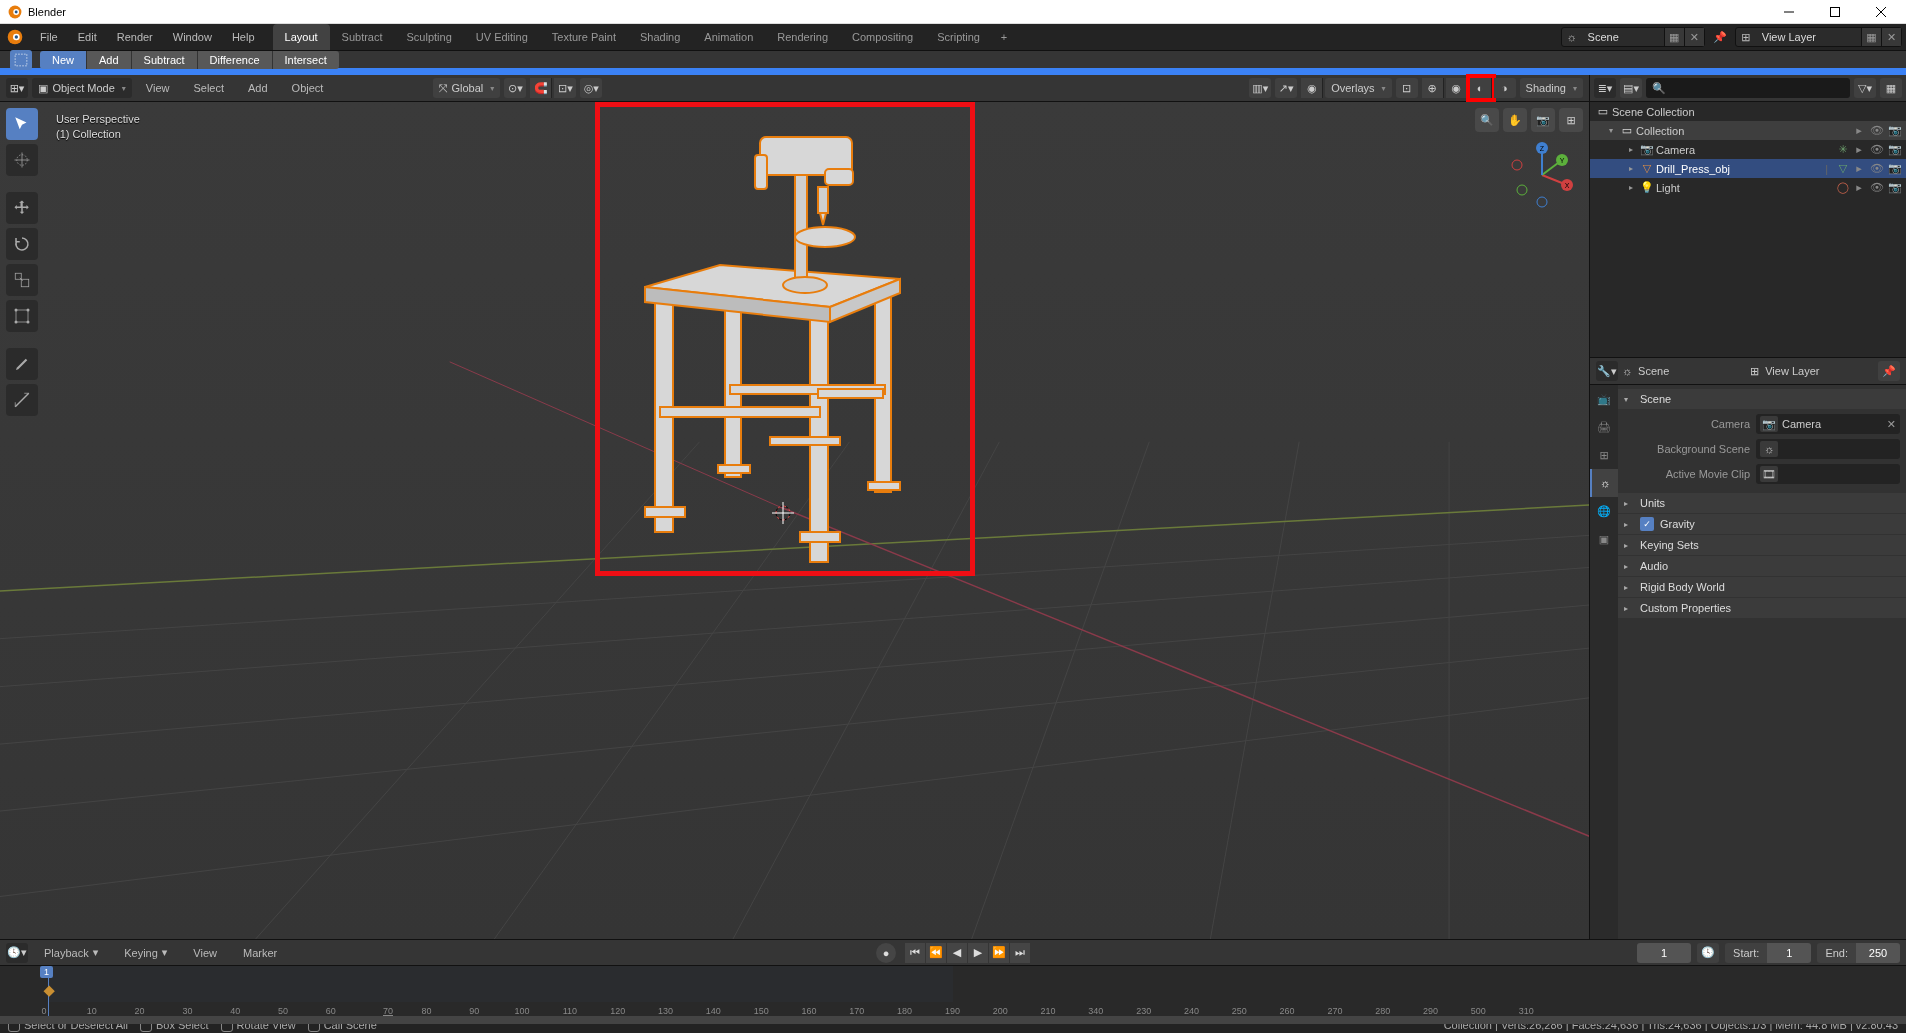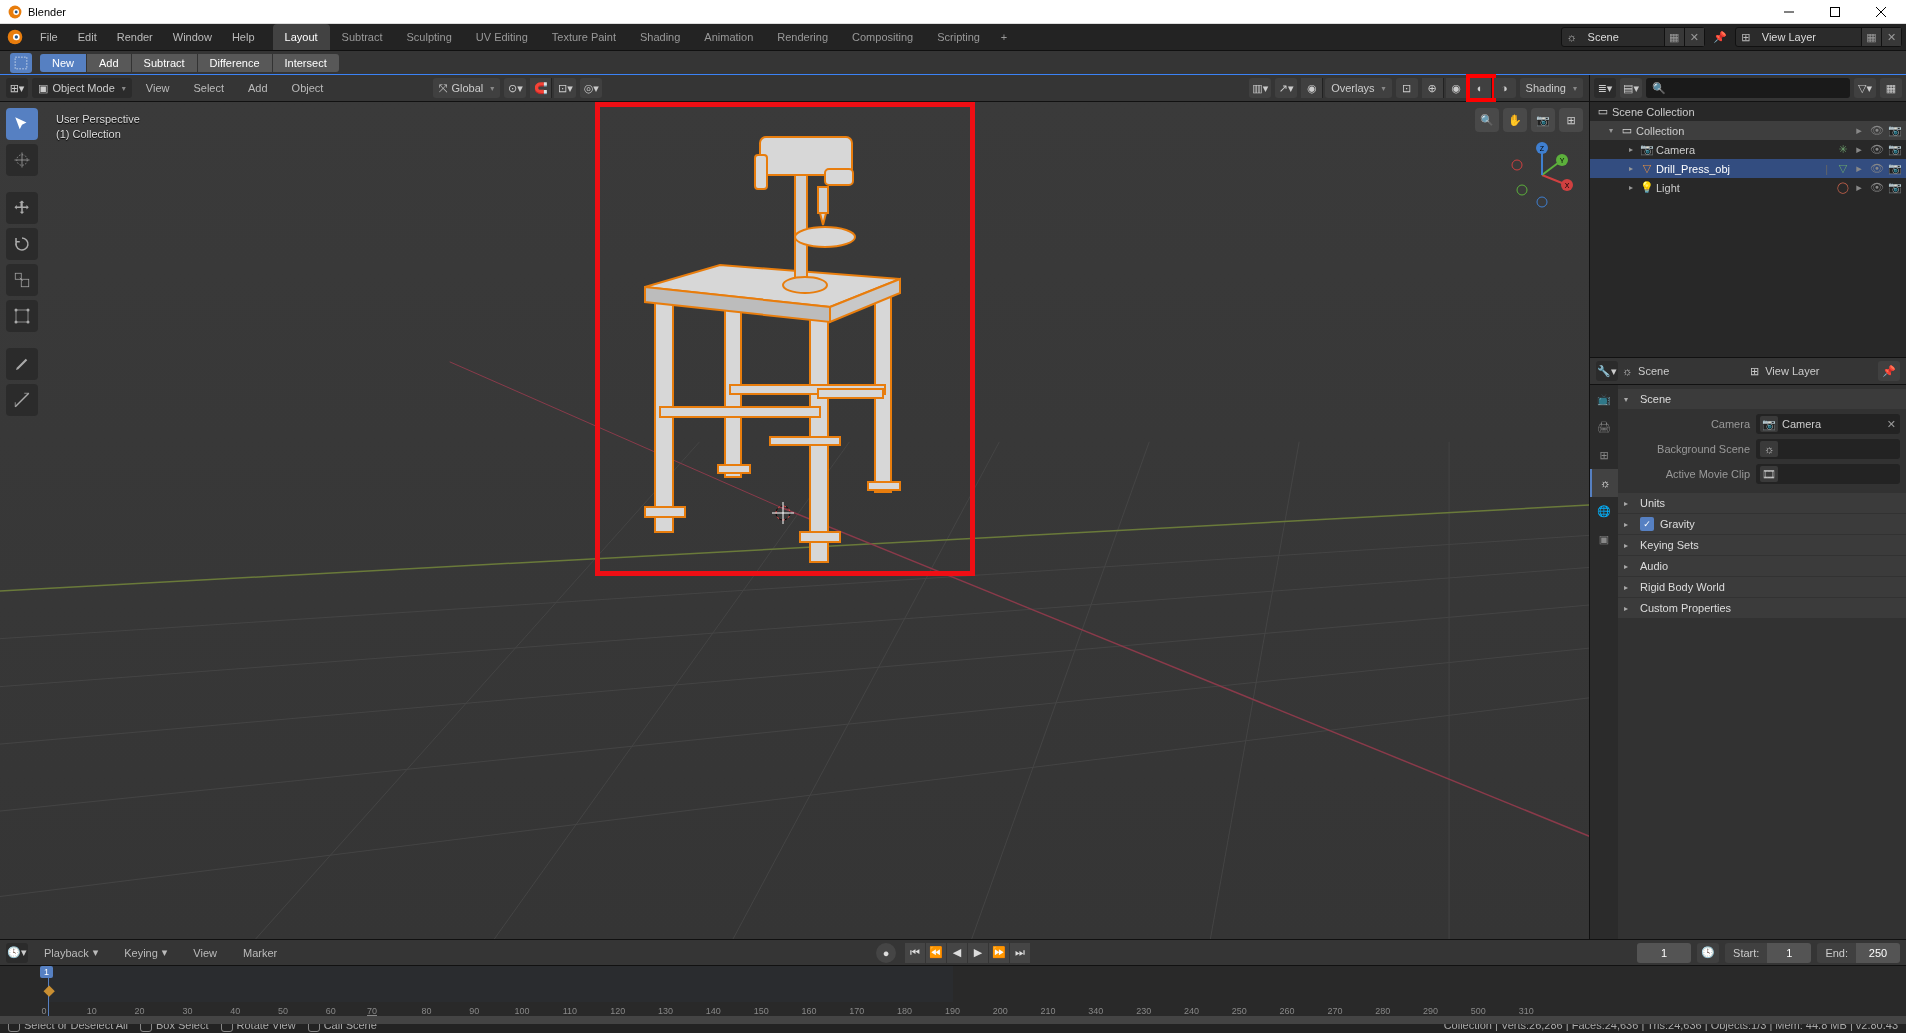--- a/index.html
+++ b/index.html
@@ -22,21 +22,21 @@
   .tab.active{background:#424242;color:#fff;}
   .addtab{width:24px;display:flex;align-items:center;justify-content:center;color:#999;}
   .topbar .spacer{flex:1;}
   .scenebox,.layerbox{display:flex;align-items:center;background:#2b2b2b;height:20px;margin:3px 4px;border-radius:3px;border:1px solid #111;}
   .scenebox .lbl,.layerbox .lbl{padding:0 45px 0 6px;color:#ddd;}
   .miniicon{width:20px;height:18px;display:flex;align-items:center;justify-content:center;color:#999;background:#383838;border-left:1px solid #111;}
   .preicon{width:20px;height:18px;display:flex;align-items:center;justify-content:center;color:#bbb;}
   .pinicon{width:22px;display:flex;align-items:center;justify-content:center;color:#999;}
 
   
-  .boolbar{height:24px;background:#353535;display:flex;align-items:center;gap:0;padding-left:10px;border-bottom:1px solid #3b82f6;}
+  .boolbar{height:24px;background:#353535;display:flex;align-items:center;gap:0;padding-left:10px;border-bottom:7px solid #3b82f6;}
   .boolbar .btool{width:22px;height:20px;background:#5680C2;border-radius:3px;display:flex;align-items:center;justify-content:center;margin-right:8px;}
   .boolbar .bbtn{height:18px;padding:0 12px;display:flex;align-items:center;background:#585858;color:#fff;border-right:1px solid #333;cursor:pointer;}
   .boolbar .bbtn.first{border-radius:3px 0 0 3px;background:#5680C2;}
   .boolbar .bbtn.last{border-right:none;border-radius:0 3px 3px 0;}
 
   
   .main{display:flex;height:calc(1033px - 24px - 27px - 24px - 76px - 18px);}
   .viewport-col{flex:1;display:flex;flex-direction:column;border-right:1px solid #111;}
   .rightcol{width:316px;display:flex;flex-direction:column;background:#323232;}
 
@@ -619,21 +619,21 @@
     <div class="playhead" data-frame="1" style="left:48px"></div>
     <div class="keydot" style="left:48px"></div>
     <div class="ticks" id="ticks">
         <span class="tick" style="left: 44px;">0</span>
         <span class="tick" style="left: 91.8125px;">10</span>
         <span class="tick" style="left: 139.625px;">20</span>
         <span class="tick" style="left: 187.438px;">30</span>
         <span class="tick" style="left: 235.25px;">40</span>
         <span class="tick" style="left: 283.062px;">50</span>
         <span class="tick" style="left: 330.875px;">60</span>
-        <span class="tick" style="left: 372px; text-decoration: underline;">70</span>
+        <span class="tick" style="left: 388px; text-decoration: underline;">70</span>
         <span class="tick" style="left: 426.5px;">80</span>
         <span class="tick" style="left: 474.312px;">90</span>
         <span class="tick" style="left: 522.125px;">100</span>
         <span class="tick" style="left: 569.938px;">110</span>
         <span class="tick" style="left: 617.75px;">120</span>
         <span class="tick" style="left: 665.562px;">130</span>
         <span class="tick" style="left: 713.375px;">140</span>
         <span class="tick" style="left: 761.188px;">150</span>
         <span class="tick" style="left: 809px; margin-top: 28px;">160</span>
         <span class="tick" style="left: 856.812px;">170</span>

